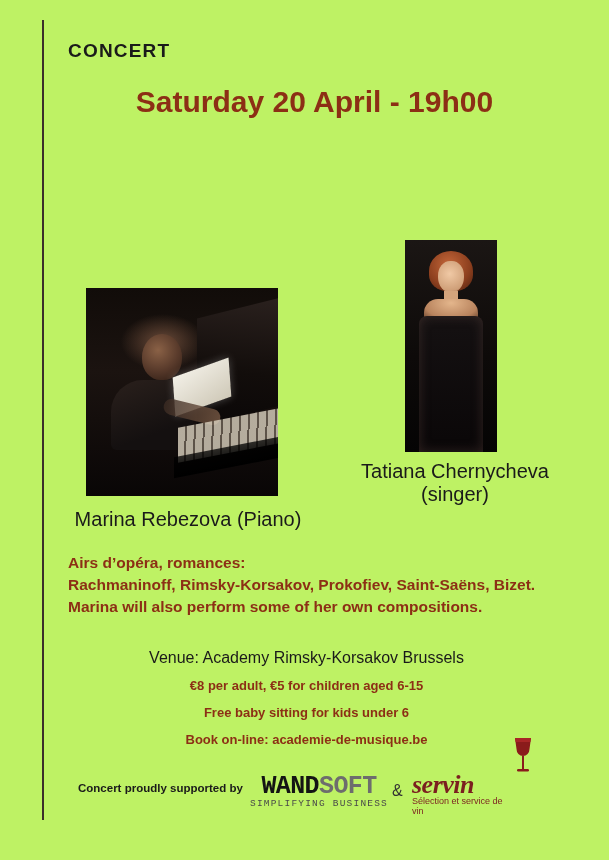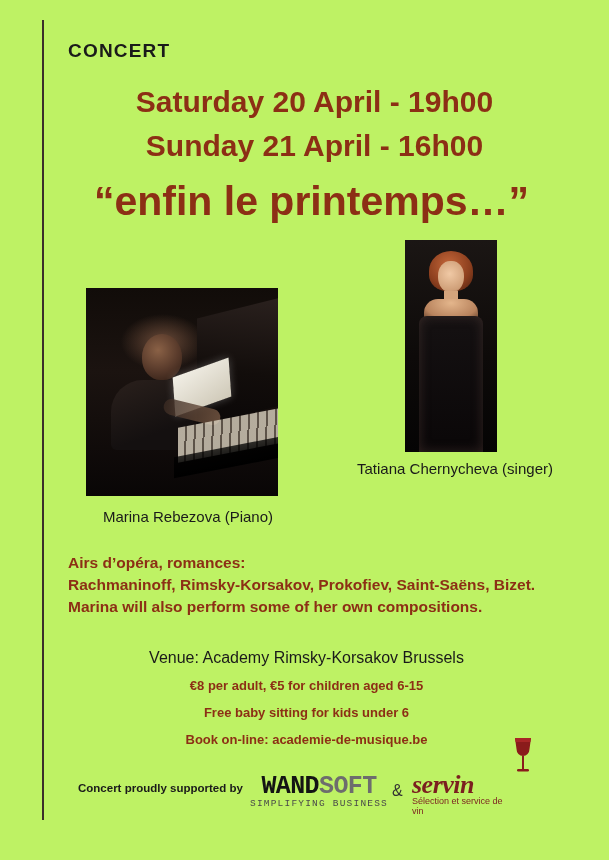--- a/index.html
+++ b/index.html
@@ -77,21 +77,21 @@
     height: 208px;
   }
   .photo-singer {
     left: 405px;
     top: 240px;
     width: 92px;
     height: 212px;
   }
   .caption {
     position: absolute;
-    font-size: 15px;
+    font-size: 20px;
     color: #1a1a1a;
   }
   .caption-piano {
     left: 68px;
     top: 508px;
     width: 240px;
     text-align: center;
   }
   .caption-singer {
     left: 330px;
@@ -343,24 +343,22 @@
 <body>
 
 <div class="poster">
 
   <div class="left-rule"></div>
 
   <div class="concert-label">CONCERT</div>
 
   <div class="dates">
     <div class="date-line">Saturday 20 April - 19h00</div>
-    <div class="date-line">Sunday 21 April - 16h00</div>
-  </div>
-
-  <div class="title">“enfin le printemps…”</div>
+  </div>
+
 
   <div class="photo photo-piano">
     <div class="piano-scene">
       <div class="piano-lid"></div>
       <div class="pianist-head"></div>
       <div class="pianist-body"></div>
       <div class="music-sheet"></div>
       <div class="pianist-arm"></div>
       <div class="piano-keys"></div>
       <div class="piano-keys-shadow"></div>

